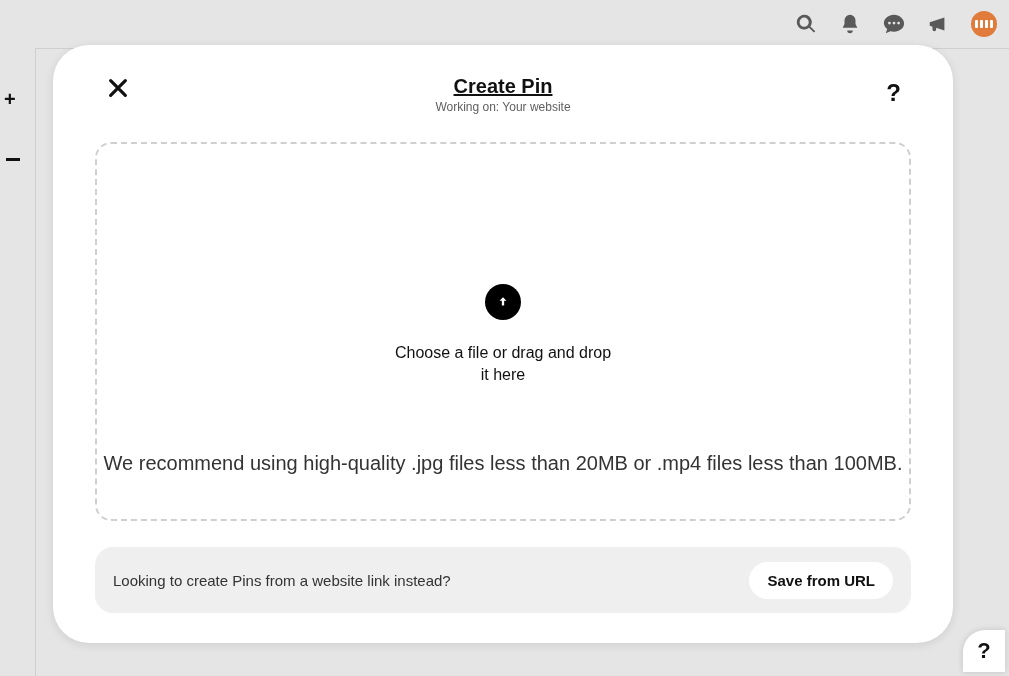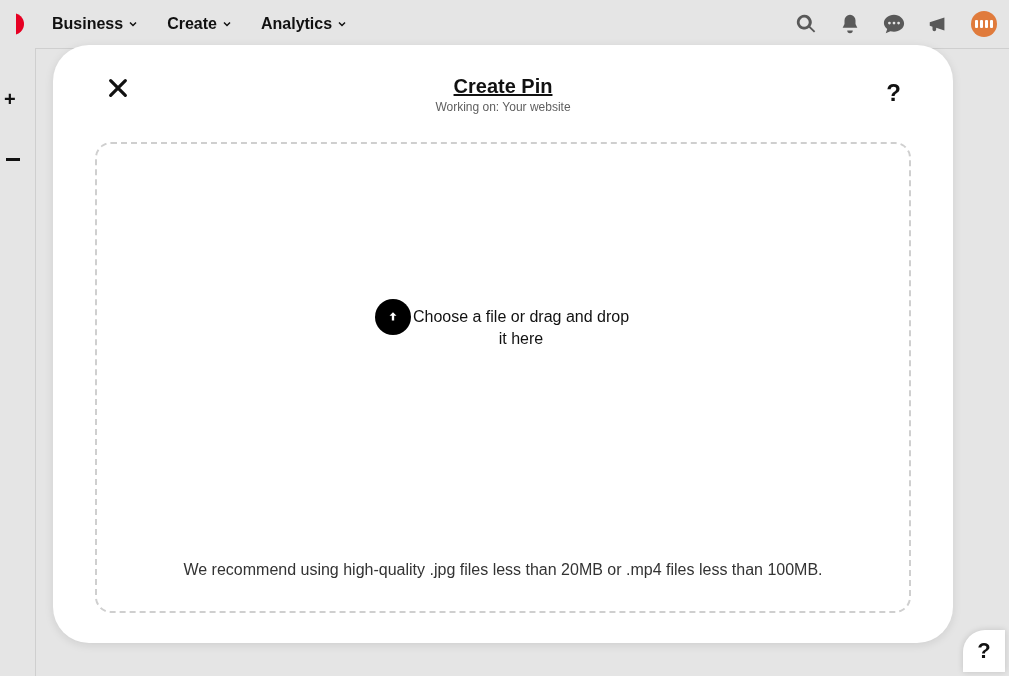--- a/index.html
+++ b/index.html
@@ -160,21 +160,21 @@
       border: 2px dashed #cfcfcf;
       border-radius: 16px;
       position: relative;
       display: flex;
       flex-direction: column;
       align-items: center;
       cursor: pointer;
     }
     .dz-center {
       display: flex;
-      flex-direction: row;
+      flex-direction: column;
       align-items: center;
       margin-top: 140px;
     }
     .upload-circle {
       width: 36px; height: 36px;
       border-radius: 50%;
       background: #000;
       display: flex;
       align-items: center;
       justify-content: center;
@@ -183,24 +183,24 @@
     .dz-text {
       margin-top: 22px;
       text-align: center;
       font-size: 16px;
       color: #111;
       line-height: 1.4;
       max-width: 220px;
     }
     .dz-hint {
       position: absolute;
-      bottom: 32px;
+      bottom: 44px;
       width: 100%;
       text-align: center;
-      font-size: 16px;
+      font-size: 20px;
       color: #333;
     }
 
     .url-bar {
       margin-top: 26px;
       background: #efefef;
       border-radius: 18px;
       height: 66px;
       display: flex;
       align-items: center;
@@ -236,41 +236,20 @@
       font-size: 22px;
       font-weight: 900;
       color: #111;
       cursor: pointer;
     }
   </style>
 </head>
 <body>
 
 <div class="topbar">
-  <div class="topbar-left">
-    <div class="logo-p"></div>
-    <div class="nav-item">
-      <span>Business</span>
-      <svg viewBox="0 0 24 24">
-          <path d="M6 9l6 6 6-6" stroke="#111" stroke-width="3" fill="none"></path>
-        </svg>
-    </div>
-    <div class="nav-item">
-      <span>Create</span>
-      <svg viewBox="0 0 24 24">
-          <path d="M6 9l6 6 6-6" stroke="#111" stroke-width="3" fill="none"></path>
-        </svg>
-    </div>
-    <div class="nav-item">
-      <span>Analytics</span>
-      <svg viewBox="0 0 24 24">
-          <path d="M6 9l6 6 6-6" stroke="#111" stroke-width="3" fill="none"></path>
-        </svg>
-    </div>
-  </div>
   <div class="topbar-right">
     <svg class="ico" viewBox="0 0 24 24">
         <path d="M10 2a8 8 0 105.3 14l5.4 5.4 1.4-1.4-5.3-5.4A8 8 0 0010 2zm0 3a5 5 0 110 10 5 5 0 010-10z"></path>
       </svg>
     <svg class="ico" viewBox="0 0 24 24">
         <path d="M12 2a6 6 0 00-6 6v4l-2 4h16l-2-4V8a6 6 0 00-6-6zm0 20a3 3 0 003-3H9a3 3 0 003 3z"></path>
       </svg>
     <svg class="ico" viewBox="0 0 24 24">
         <path d="M12 2C6 2 1 6 1 11c0 2.6 1.4 4.9 3.6 6.5L3 22l5-2c1.2.3 2.6.5 4 .5 6 0 11-4 11-9s-5-9.5-11-9.5zM7 12.5a1.5 1.5 0 110-3 1.5 1.5 0 010 3zm5 0a1.5 1.5 0 110-3 1.5 1.5 0 010 3zm5 0a1.5 1.5 0 110-3 1.5 1.5 0 010 3z"></path>
       </svg>
@@ -312,17 +291,23 @@
       <div class="upload-circle">
         <svg viewBox="0 0 24 24">
             <path d="M12 4l-6 6h4v8h4v-8h4z"></path>
           </svg>
       </div>
       <div class="dz-text">Choose a file or drag and drop it here</div>
     </div>
     <div class="dz-hint">We recommend using high-quality .jpg files less than 20MB or .mp4 files less than 100MB.</div>
   </div>
 
+  <div class="url-bar">
+    <span class="url-bar-text">Looking to create Pins from a website link instead?</span>
+    <div class="save-url-btn">
+      <span>Save from URL</span>
+    </div>
+  </div>
 </div>
 
 <div class="floating-help">
   <span>?</span>
 </div>
 
 </body></html>

